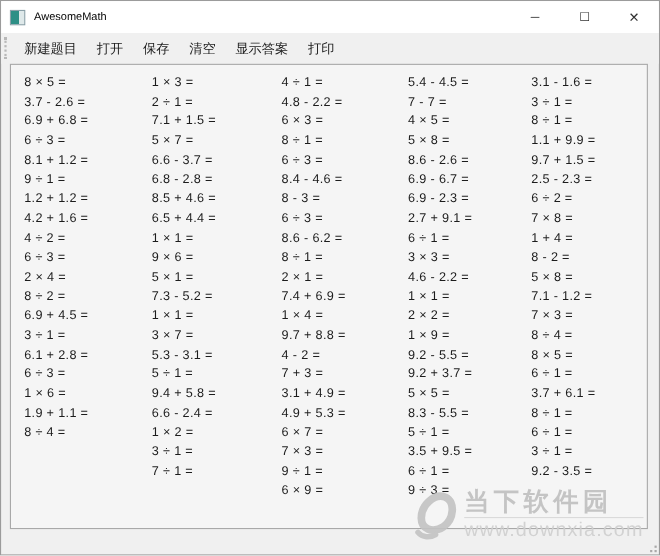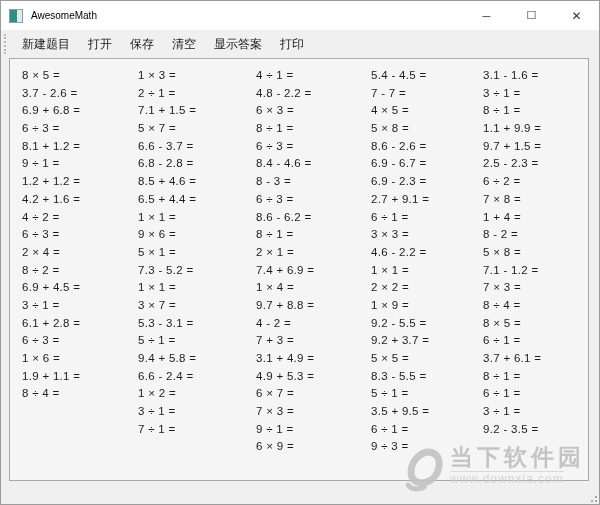--- a/index.html
+++ b/index.html
@@ -73,21 +73,21 @@
     display:flex; align-items:flex-start;
     pointer-events:none; opacity:0.9;
   }
   .wm-logo { margin-right:6px; margin-top:2px; }
   .wm-texts { display:flex; flex-direction:column; align-items:flex-start; }
   .wm-name {
     font-size:23px; color:#bfbfbf; letter-spacing:4px;
     line-height:26px; font-weight:bold;
   }
   .wm-url {
-    font-size:12px; color:#cfcfcf; letter-spacing:1px;
+    font-size:18px; color:#cfcfcf; letter-spacing:1px;
     border-top:1px solid #d8d8d8; margin-top:1px;
   }
   
   .resize-grip {
     position:absolute; right:2px; bottom:2px; width:10px; height:10px;
   }
   .resize-grip i {
     position:absolute; width:2px; height:2px; background:#a9a9a9;
   }
   .resize-grip i:nth-child(1){ right:0; bottom:0; }

